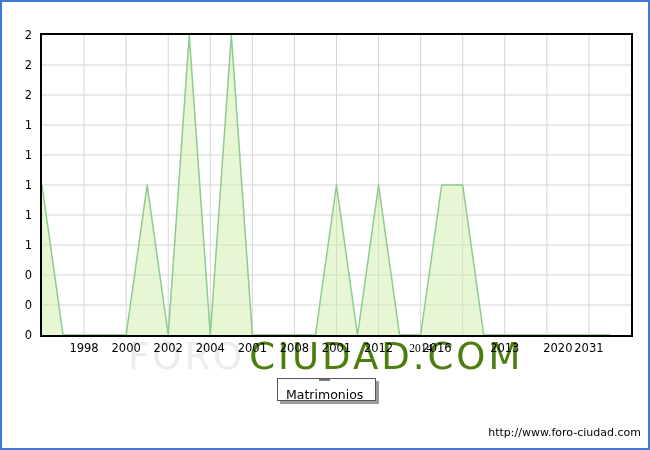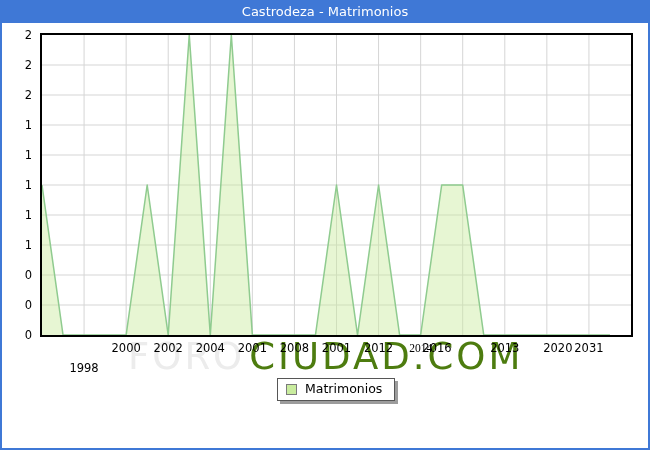--- a/index.html
+++ b/index.html
@@ -28,36 +28,33 @@
   }
   .watermark {
     position:absolute; left:126px; top:333px; font-size:37px; letter-spacing:3px;
     white-space:nowrap; z-index:1; font-weight:normal;
   }
   .wm-left  { color:#ececec;text-align:right; }
   .wm-right { color:#4d7c0f; margin-left:4px; }
   .legend-box {
     position:absolute; left:275px; top:376px; height:23px; box-sizing:border-box;
     background:#ffffff; border:1px solid #565656; box-shadow:3px 3px 0 #9c9c9c;
-    display:flex; align-items:center; gap:8px; padding:0 12px 0 8px; z-index:3;
+    display:flex; align-items:center; gap:8px; padding:0 12px 0 8px; z-index:3;flex-direction:column;
   }
   .legend-swatch { width:11px; height:11px; border:1px solid #7b7b7b; box-sizing:border-box; }
   .legend-label { font-size:12.5px; color:#000; line-height:1; }
   .footer-url {
     position:absolute; right:7px; top:424px; font-size:11px; color:#000; z-index:2;
   }
 </style>
 </head>
 <body>
 
 <div class="frame">
 
-  <div class="titlebar">
-    <span>Castrodeza - Matrimonios</span>
-  </div>
 
   <div class="watermark">
     <span class="wm-left">FORO</span><span class="wm-right">CIUDAD.COM</span>
   </div>
 
   <div class="plot">
     <svg id="plot-svg" preserveAspectRatio="none" viewBox="0 0 589 300">
         <line x1="0" y1="30" x2="589" y2="30" stroke="#d5d5d5" stroke-width="1"></line>
         <line x1="0" y1="60" x2="589" y2="60" stroke="#d5d5d5" stroke-width="1"></line>
         <line x1="0" y1="90" x2="589" y2="90" stroke="#d5d5d5" stroke-width="1"></line>
@@ -92,34 +89,35 @@
       <div class="ylab" style="top: 115px;">1</div>
       <div class="ylab" style="top: 145px;">1</div>
       <div class="ylab" style="top: 175px;">1</div>
       <div class="ylab" style="top: 205px;">1</div>
       <div class="ylab" style="top: 235px;">1</div>
       <div class="ylab" style="top: 265px;">0</div>
       <div class="ylab" style="top: 295px;">0</div>
       <div class="ylab" style="top: 325px;">0</div>
     </div>
   <div id="x-labels">
-      <div class="xlab" style="left: 52.0714px; margin-top: 20px;">1998</div>
+      <div class="xlab" style="left: 52.0714px;">1998</div>
       <div class="xlab" style="left: 94.1429px;">2000</div>
       <div class="xlab" style="left: 136.214px;">2002</div>
       <div class="xlab" style="left: 178.286px;">2004</div>
       <div class="xlab" style="left: 220.357px;">2001</div>
       <div class="xlab" style="left: 262.429px;">2008</div>
       <div class="xlab" style="left: 304.5px;">2001</div>
       <div class="xlab" style="left: 346.571px;">2012</div>
       <div class="xlab" style="left: 388.643px; font-family: Liberation Serif, serif;">2014</div>
       <div class="xlab" style="left: 405px;">2016</div>
       <div class="xlab" style="left: 472.786px;">2013</div>
       <div class="xlab" style="left: 514.857px; margin-left: 11px;">2020</div>
       <div class="xlab" style="left: 556.929px;">2031</div>
     </div>
 
   <div class="legend-box">
     <span class="legend-swatch" id="legend-swatch" style="background: rgb(201, 236, 158);"></span>
     <span class="legend-label">Matrimonios</span>
   </div>
 
+  <div class="footer-url">http://www.foro-ciudad.com</div>
 
 </div>
 
 </body></html>

